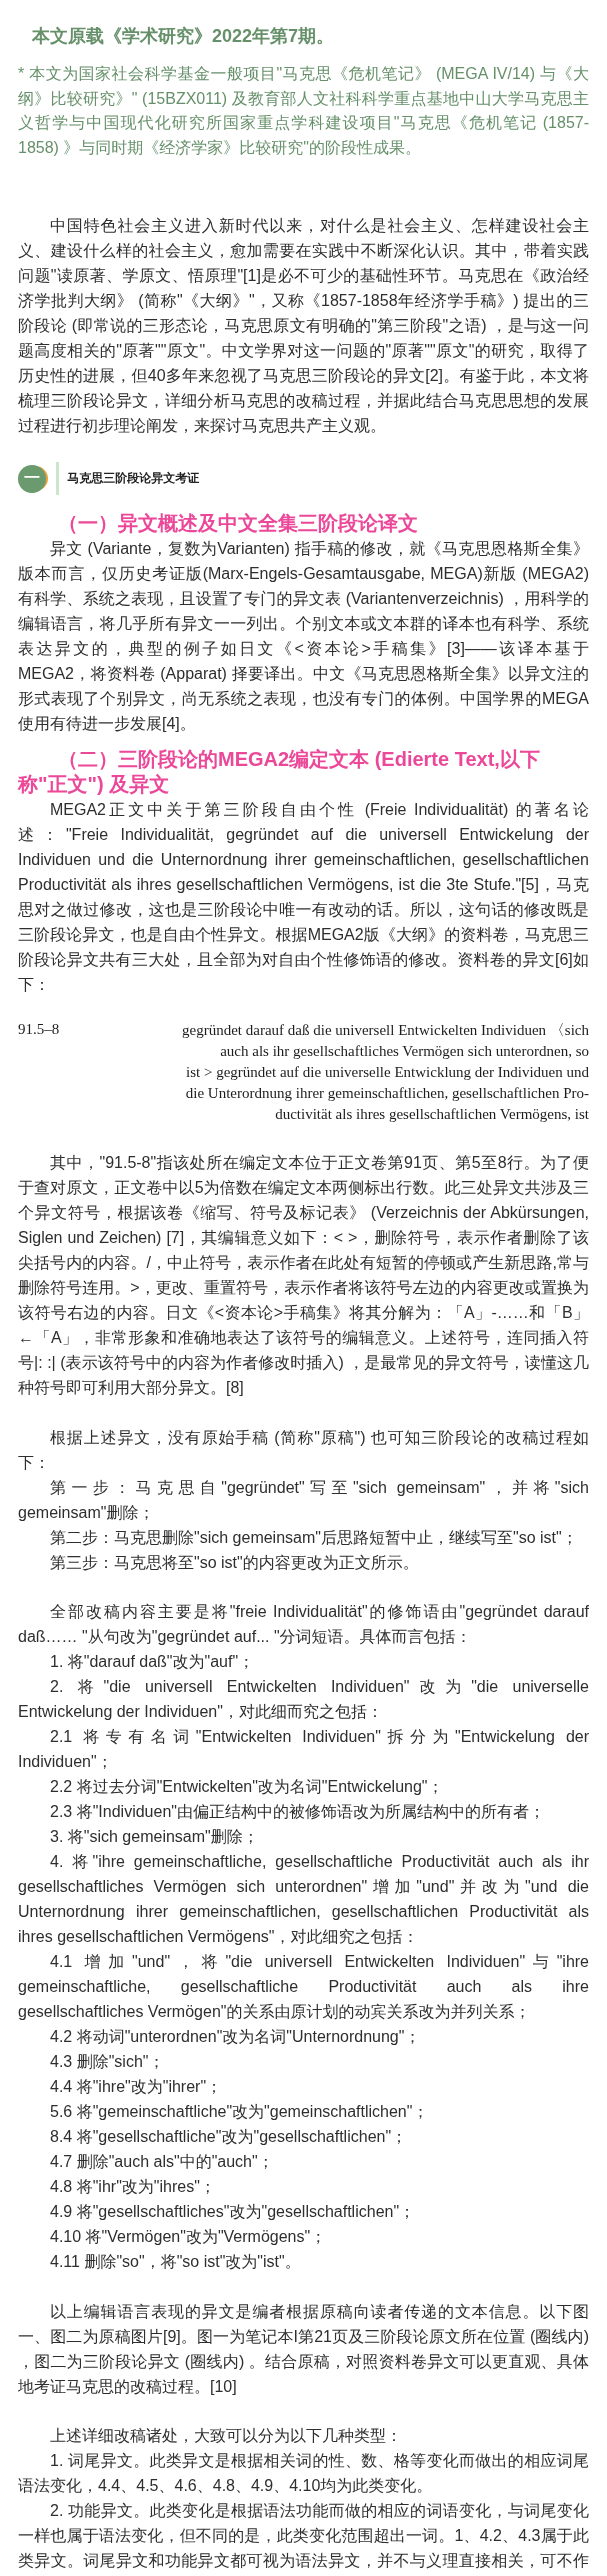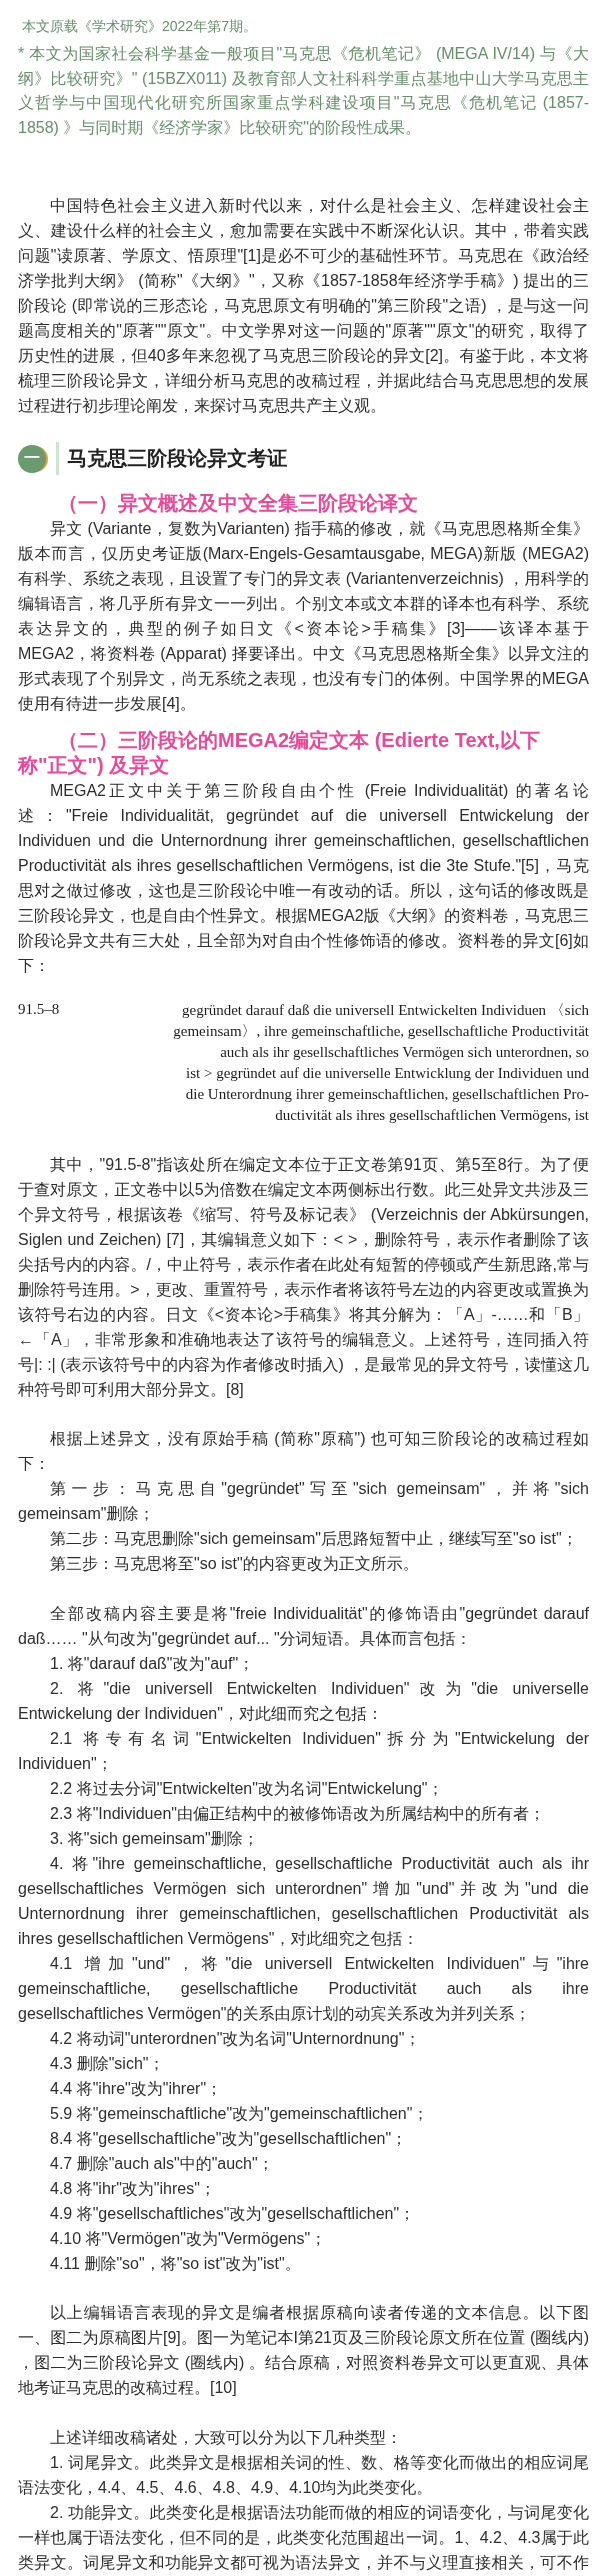--- a/index.html
+++ b/index.html
@@ -1,32 +1,32 @@
 <!DOCTYPE html>
 <html style="font-size:8.5px"><head>
 <meta charset="utf-8">
 <style>
   html,body{margin:0;padding:0;background:#ffffff;}
   body{width:607px;overflow-x:hidden;font-family:"Liberation Sans","DejaVu Sans",sans-serif;color:#2e2e2e;}
   .page{padding:10.7px 18px 21.3px 18px;}
   .green{color:#66906a;}
-  .src{font-weight:normal;font-size:14px;line-height:23.5px;margin:4px;}
+  .src{font-weight:bold;font-size:18px;line-height:23.5px;margin:14px;}
   .note{font-size:16px;line-height:24.5px;margin:4.3px 0 0 0;text-align:justify;}
   .para{font-size:16px;line-height:25px;text-align:justify;margin:0;}
   .ind{text-indent:2em;}
   .mt-intro{margin-top:53px;}
   .mt-g{margin-top:24.5px;}
   .mt-s{margin-top:11.7px;}
   .sec-head{display:flex;align-items:center;margin:24.5px 0 16px 0;height:32px;}
   .badge{position:relative;width:30px;height:28px;flex:none;}
   .badge-accent{position:absolute;left:4.3px;top:1.1px;width:25.6px;height:25.6px;border-radius:50%;background:#e8a23e;}
   .badge-circle{position:absolute;left:0;top:0;width:28px;height:28px;border-radius:50%;background:#6a9a6e;display:flex;align-items:center;justify-content:center;}
   .badge-num{color:#ffffff;font-size:16px;font-weight:bold;line-height:1;transform:translateY(-1.1px);}
   .sec-bar{width:3.2px;height:33px;background:#cde4cd;margin:0 8.5px 0 7.5px;flex:none;}
-  .sec-title{font-size:20px;font-weight:bold;margin:0;color:#222222;}
+  .sec-title{font-size:12px;font-weight:bold;margin:0;color:#222222;}
   .sub{font-size:20px;font-weight:bold;margin:11.7px 0 0 0;text-indent:2em;line-height:25px;color:#ec4899;}
   .apparatus{display:flex;margin:22.4px 0 25.6px 0;font-family:Liberation Serif, serif;color:#1d1d1d;}
   .app-ref{width:105px;flex:none;font-size:15px;padding-top:1.1px;}
   .app-text{font-size:15px;line-height:21px;width:469px;text-align:right;}
 </style>
 </head>
 <body>
 
 <div class="page">
 
@@ -49,21 +49,20 @@
   <h3 class="sub">（一）异文概述及中文全集三阶段论译文</h3>
   <p class="para ind">异文 (Variante，复数为Varianten) 指手稿的修改，就《马克思恩格斯全集》版本而言，仅历史考证版(Marx-Engels-Gesamtausgabe, MEGA)新版 (MEGA2) 有科学、系统之表现，且设置了专门的异文表 (Variantenverzeichnis) ，用科学的编辑语言，将几乎所有异文一一列出。个别文本或文本群的译本也有科学、系统表达异文的，典型的例子如日文《&lt;资本论&gt;手稿集》[3]——该译本基于MEGA2，将资料卷 (Apparat) 择要译出。中文《马克思恩格斯全集》以异文注的形式表现了个别异文，尚无系统之表现，也没有专门的体例。中国学界的MEGA使用有待进一步发展[4]。</p>
 
   <h3 class="sub mt-s">（二）三阶段论的MEGA2编定文本 (Edierte Text,以下称"正文") 及异文</h3>
   <p class="para ind">MEGA2正文中关于第三阶段自由个性 (Freie Individualität) 的著名论述："Freie Individualität, gegründet auf die universell Entwickelung der Individuen und die Unternordnung ihrer gemeinschaftlichen, gesellschaftlichen Productivität als ihres gesellschaftlichen Vermögens, ist die 3te Stufe."[5]，马克思对之做过修改，这也是三阶段论中唯一有改动的话。所以，这句话的修改既是三阶段论异文，也是自由个性异文。根据MEGA2版《大纲》的资料卷，马克思三阶段论异文共有三大处，且全部为对自由个性修饰语的修改。资料卷的异文[6]如下：</p>
 
   <div class="apparatus">
     <div class="app-ref">91.5–8</div>
     <div class="app-text">
       <div>gegründet darauf daß die universell Entwickelten Individuen 〈sich</div>
-      <div>gemeinsam〉, ihre gemeinschaftliche, gesellschaftliche Productivität</div>
       <div>auch als ihr gesellschaftliches Vermögen sich unterordnen, so</div>
       <div>ist &gt; gegründet auf die universelle Entwicklung der Individuen und</div>
       <div>die Unterordnung ihrer gemeinschaftlichen, gesellschaftlichen Pro-</div>
       <div>ductivität als ihres gesellschaftlichen Vermögens, ist</div>
     </div>
   </div>
 
   <p class="para ind">其中，"91.5-8"指该处所在编定文本位于正文卷第91页、第5至8行。为了便于查对原文，正文卷中以5为倍数在编定文本两侧标出行数。此三处异文共涉及三个异文符号，根据该卷《缩写、符号及标记表》 (Verzeichnis der Abkürsungen, Siglen und Zeichen) [7]，其编辑意义如下：&lt; &gt;，删除符号，表示作者删除了该尖括号内的内容。/，中止符号，表示作者在此处有短暂的停顿或产生新思路,常与删除符号连用。&gt;，更改、重置符号，表示作者将该符号左边的内容更改或置换为该符号右边的内容。日文《&lt;资本论&gt;手稿集》将其分解为：「A」-……和「B」←「A」，非常形象和准确地表达了该符号的编辑意义。上述符号，连同插入符号|: :| (表示该符号中的内容为作者修改时插入) ，是最常见的异文符号，读懂这几种符号即可利用大部分异文。[8]</p>
 
   <p class="para ind mt-g">根据上述异文，没有原始手稿 (简称"原稿") 也可知三阶段论的改稿过程如下：</p>
@@ -76,21 +75,21 @@
   <p class="para ind">2. 将"die universell Entwickelten Individuen"改为"die universelle Entwickelung der Individuen"，对此细而究之包括：</p>
   <p class="para ind">2.1 将专有名词"Entwickelten Individuen"拆分为"Entwickelung der Individuen"；</p>
   <p class="para ind">2.2 将过去分词"Entwickelten"改为名词"Entwickelung"；</p>
   <p class="para ind">2.3 将"Individuen"由偏正结构中的被修饰语改为所属结构中的所有者；</p>
   <p class="para ind">3. 将"sich gemeinsam"删除；</p>
   <p class="para ind">4. 将"ihre gemeinschaftliche, gesellschaftliche Productivität auch als ihr gesellschaftliches Vermögen sich unterordnen"增加"und"并改为"und die Unternordnung ihrer gemeinschaftlichen, gesellschaftlichen Productivität als ihres gesellschaftlichen Vermögens"，对此细究之包括：</p>
   <p class="para ind">4.1 增加"und"，将"die universell Entwickelten Individuen"与"ihre gemeinschaftliche, gesellschaftliche Productivität auch als ihre gesellschaftliches Vermögen"的关系由原计划的动宾关系改为并列关系；</p>
   <p class="para ind">4.2 将动词"unterordnen"改为名词"Unternordnung"；</p>
   <p class="para ind">4.3 删除"sich"；</p>
   <p class="para ind">4.4 将"ihre"改为"ihrer"；</p>
-  <p class="para ind">5.9 将"gemeinschaftliche"改为"gemeinschaftlichen"；</p>
+  <p class="para ind">5.6 将"gemeinschaftliche"改为"gemeinschaftlichen"；</p>
   <p class="para ind">8.4 将"gesellschaftliche"改为"gesellschaftlichen"；</p>
   <p class="para ind">4.7 删除"auch als"中的"auch"；</p>
   <p class="para ind">4.8 将"ihr"改为"ihres"；</p>
   <p class="para ind">4.9 将"gesellschaftliches"改为"gesellschaftlichen"；</p>
   <p class="para ind">4.10 将"Vermögen"改为"Vermögens"；</p>
   <p class="para ind">4.11 删除"so"，将"so ist"改为"ist"。</p>
 
   <p class="para ind mt-g">以上编辑语言表现的异文是编者根据原稿向读者传递的文本信息。以下图一、图二为原稿图片[9]。图一为笔记本I第21页及三阶段论原文所在位置 (圈线内) ，图二为三阶段论异文 (圈线内) 。结合原稿，对照资料卷异文可以更直观、具体地考证马克思的改稿过程。[10]</p>
 
   <p class="para ind mt-g">上述详细改稿诸处，大致可以分为以下几种类型：</p>

